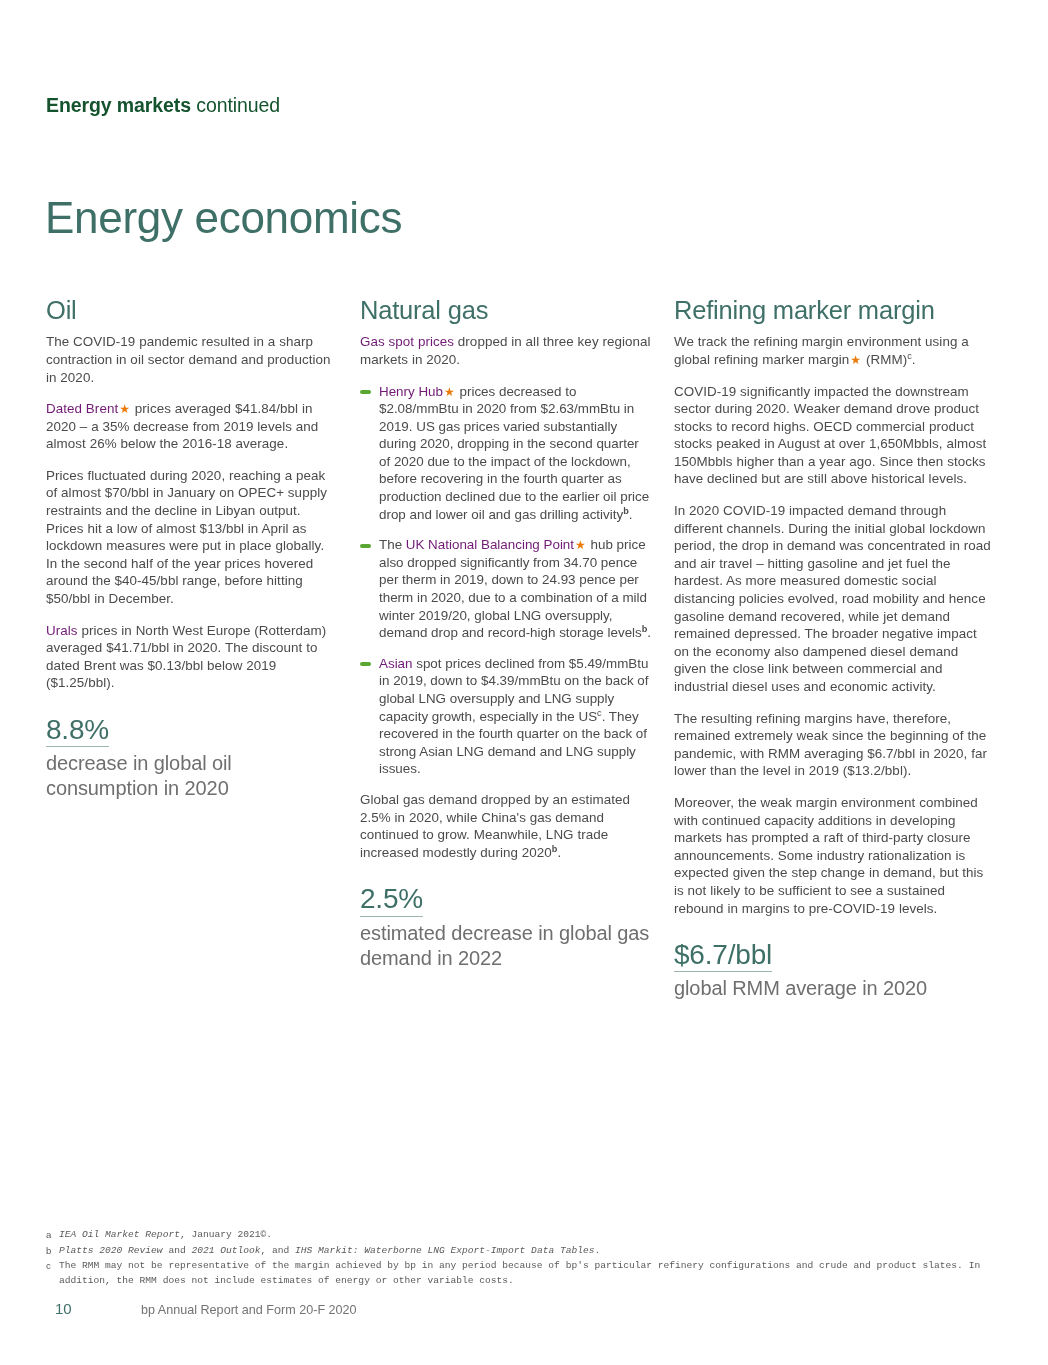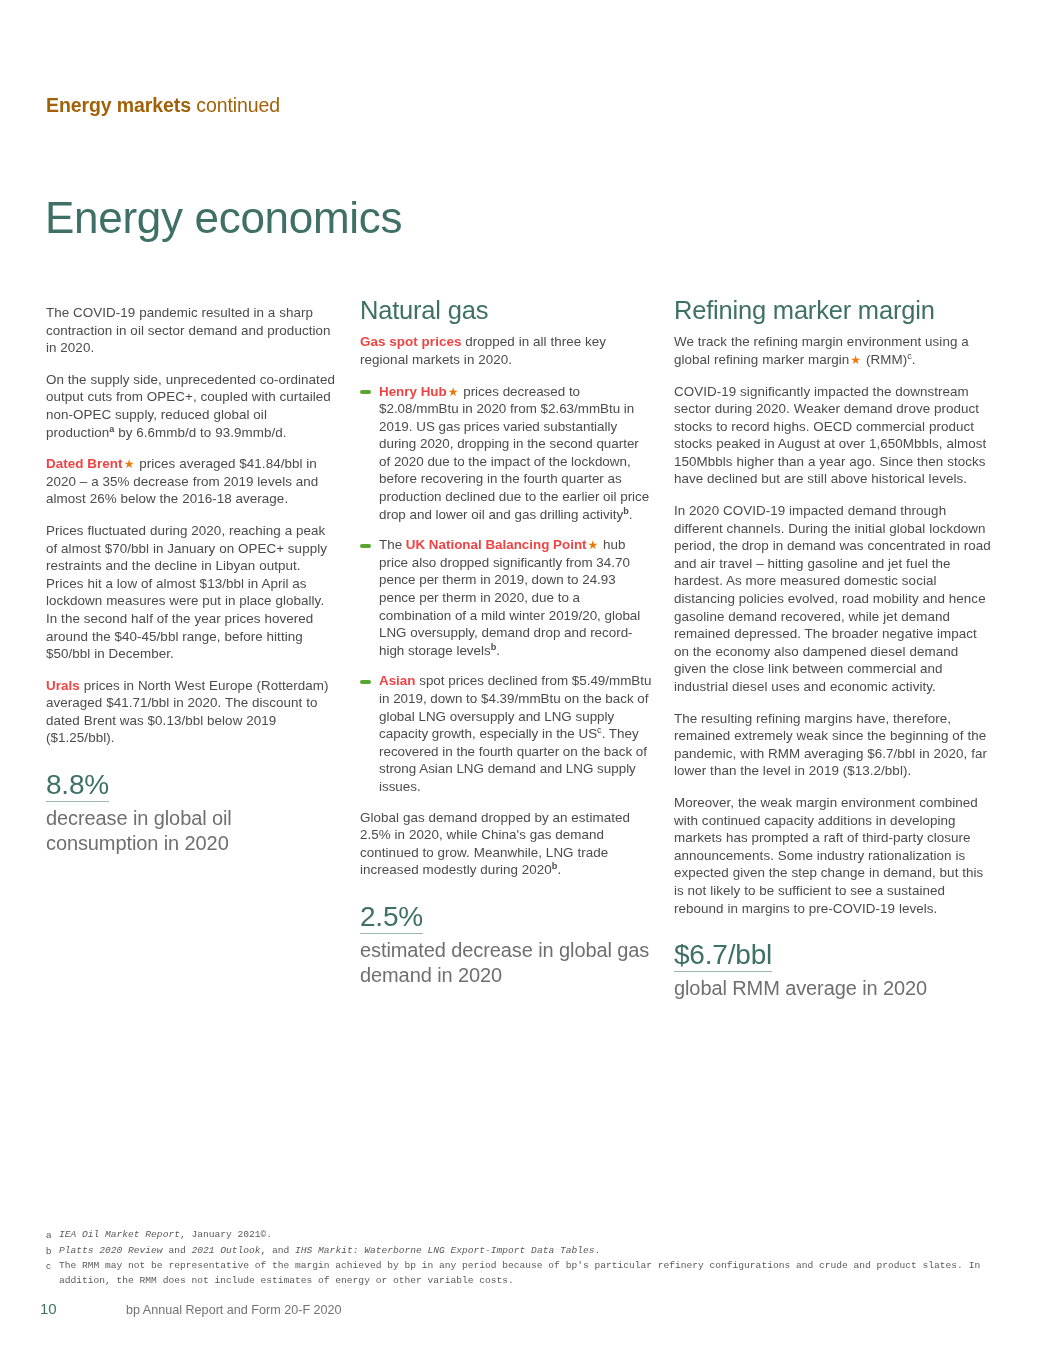--- a/index.html
+++ b/index.html
@@ -22,21 +22,21 @@
   }
 
   
   .eyebrow {
     position: absolute;
     left: 46px;
     top: 95px;
     font-size: 19.5px;
     letter-spacing: -0.1px;
     line-height: 1.1;
-    color: #a16207;
+    color: #14532d;
     white-space: nowrap;
   }
   .eyebrow .strong { font-weight: bold; }
   .eyebrow .light  { font-weight: normal; }
 
   .page-title {
     position: absolute;
     left: 45px;
     top: 165px;
     font-size: 44px;
@@ -72,21 +72,21 @@
     letter-spacing: -0.2px;
   }
 
   p.body {
     margin: 8px 0 14px 0;
     font-size: 13.4px;
     line-height: 17.6px;
     color: #4b4b4b;
     letter-spacing: 0.005em;
   }
-  .b { font-weight: bold; color: #ef4444; }
+  .b { font-weight: normal; color: #701a75; }
   sup {
     font-size: 0.68em;
     vertical-align: super;
     line-height: 0;
     font-weight: bold;
   }
   sup.plain { font-weight: normal; }
 
   .star {
     color: #ec7a08;
@@ -158,21 +158,21 @@
   .footnote .marker {
     width: 13px;
     flex: 0 0 13px;
   }
   .footnote .ftext { flex: 1; font-family: Liberation Mono, monospace; }
   .footnote .ftext i { font-style: italic; }
 
   
   .pfooter {
     position: absolute;
-    left: 40px;
+    left: 55px;
     top: 1300px;
     width: 960px;
     display: flex;
     align-items: baseline;
   }
   .pfooter .pnum {
     width: 86px;
     flex: 0 0 86px;
     font-size: 15px;
     color: #3f7068;
@@ -189,25 +189,25 @@
 
   <div class="eyebrow">
     <span class="strong">Energy markets</span><span class="light"> continued</span>
   </div>
 
   <h1 class="page-title">Energy economics</h1>
 
   <div class="cols">
 
     <div class="col">
+      <h2 class="section-head">Oil</h2>
 
       <p class="body">The COVID-19 pandemic resulted in a sharp contraction in oil sector demand and production in 2020.</p>
 
 
-      <p class="body"><span>On the supply side, unprecedented co-ordinated output cuts from OPEC+, coupled with curtailed non-OPEC supply, reduced global oil production</span><sup>a</sup><span> by 6.6mmb/d to 93.9mmb/d.</span></p>
 
       <p class="body"><span class="b">Dated Brent</span><span class="star">★</span><span> prices averaged $41.84/bbl in 2020 – a 35% decrease from 2019 levels and almost 26% below the 2016-18 average.</span></p>
 
       <p class="body">Prices fluctuated during 2020, reaching a peak of almost $70/bbl in January on OPEC+ supply restraints and the decline in Libyan output. Prices hit a low of almost $13/bbl in April as lockdown measures were put in place globally. In the second half of the year prices hovered around the $40-45/bbl range, before hitting $50/bbl in December.</p>
 
       <p class="body"><span class="b">Urals</span><span> prices in North West Europe (Rotterdam) averaged $41.71/bbl in 2020. The discount to dated Brent was $0.13/bbl below 2019 ($1.25/bbl).</span></p>
 
       <div class="stat">
         <div class="num">8.8%</div>
         <div class="cap">decrease in global oil consumption in 2020</div>
@@ -228,21 +228,21 @@
         </li>
         <li>
           <span class="dash"></span><span class="b">Asian</span><span> spot prices declined from $5.49/mmBtu in 2019, down to $4.39/mmBtu on the back of global LNG oversupply and LNG supply capacity growth, especially in the US</span><sup class="plain">c</sup><span>. They recovered in the fourth quarter on the back of strong Asian LNG demand and LNG supply issues.</span>
         </li>
       </ul>
 
       <p class="body"><span>Global gas demand dropped by an estimated 2.5% in 2020, while China's gas demand continued to grow. Meanwhile, LNG trade increased modestly during 2020</span><sup>b</sup><span>.</span></p>
 
       <div class="stat">
         <div class="num">2.5%</div>
-        <div class="cap">estimated decrease in global gas demand in 2020</div>
+        <div class="cap">estimated decrease in global gas demand in 2022</div>
       </div>
     </div>
 
     <div class="col wide">
       <h2 class="section-head">Refining marker margin</h2>
 
       <p class="body"><span>We track the refining margin environment using a global refining marker margin</span><span class="star">★</span><span> (RMM)</span><sup class="plain">c</sup><span>.</span></p>
 
       <p class="body">COVID-19 significantly impacted the downstream sector during 2020. Weaker demand drove product stocks to record highs. OECD commercial product stocks peaked in August at over 1,650Mbbls, almost 150Mbbls higher than a year ago. Since then stocks have declined but are still above historical levels.</p>
       <p class="body">In 2020 COVID-19 impacted demand through different channels. During the initial global lockdown period, the drop in demand was concentrated in road and air travel – hitting gasoline and jet fuel the hardest. As more measured domestic social distancing policies evolved, road mobility and hence gasoline demand recovered, while jet demand remained depressed. The broader negative impact on the economy also dampened diesel demand given the close link between commercial and industrial diesel uses and economic activity.</p>

